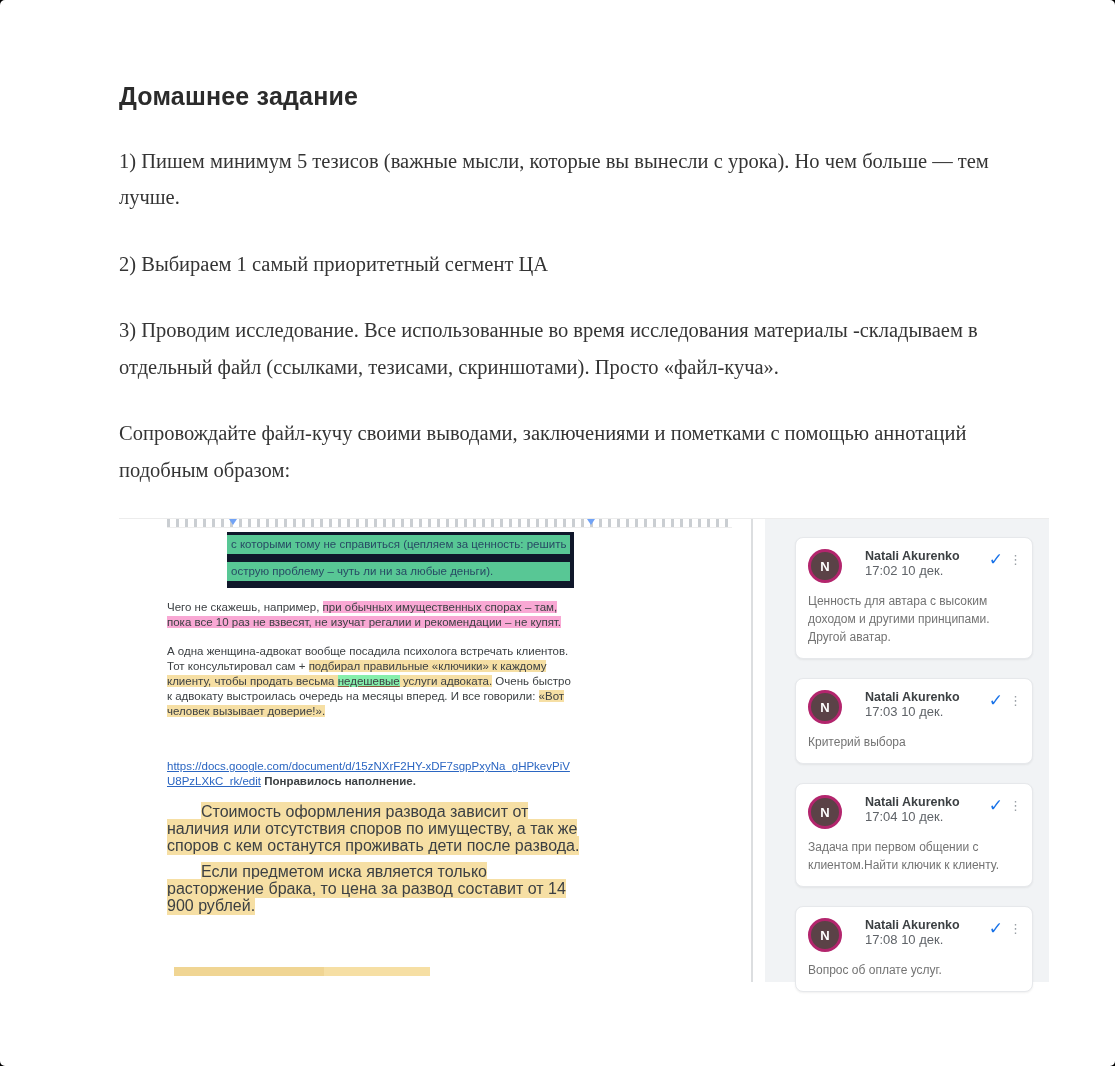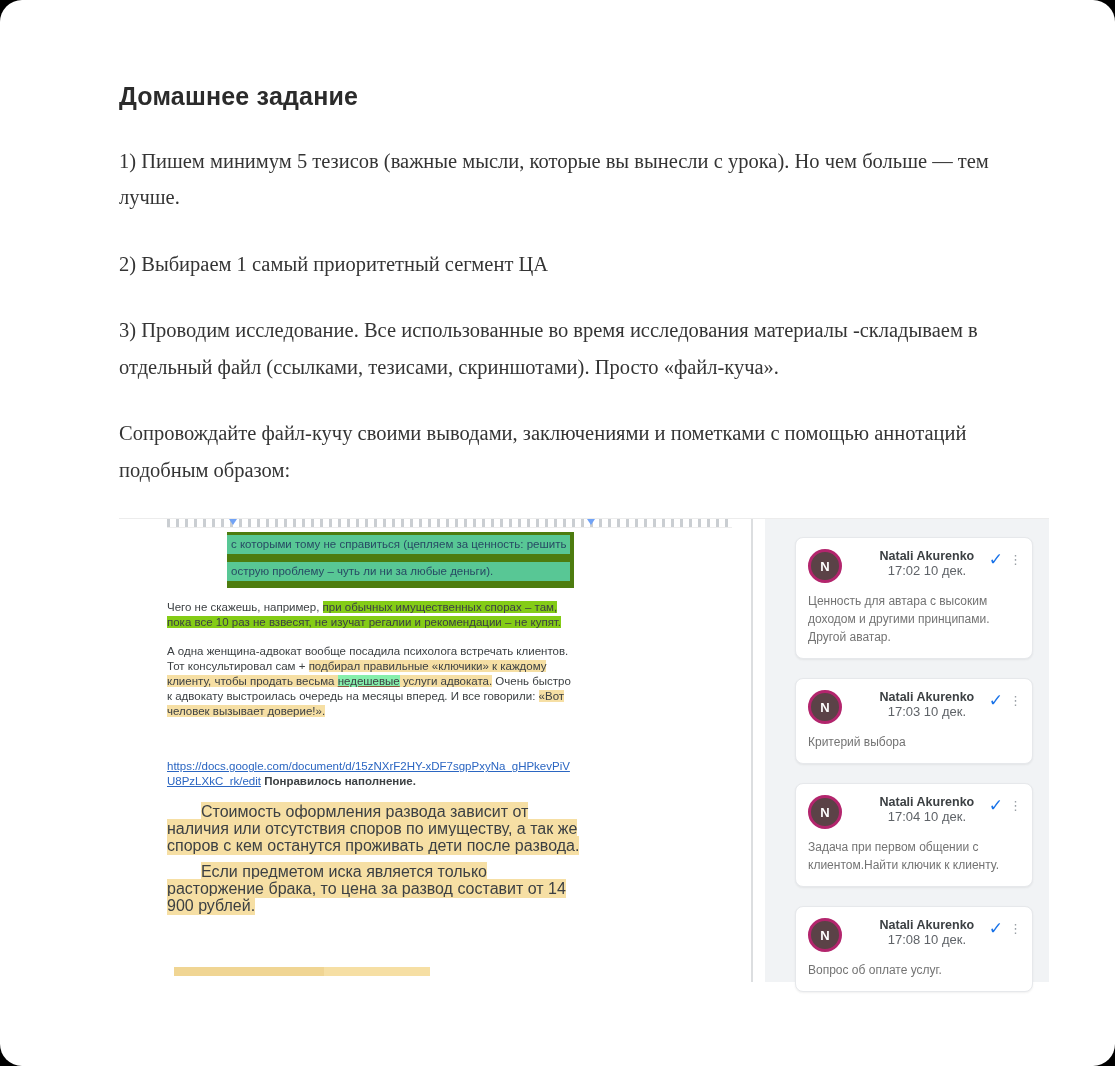--- a/index.html
+++ b/index.html
@@ -1,18 +1,18 @@
 <!DOCTYPE html>
 <html><head>
 <meta charset="utf-8">
 <style>
   html,body{margin:0;padding:0;background:#000;}
   .page{
     position:relative;width:1115px;height:1066px;background:#fff;
-    border-radius:22px;overflow:hidden;
+    border-radius:5px;overflow:hidden;
     font-family:"Liberation Serif",serif;color:#343434;
   }
   .content{padding:82px 70px 0 119px;}
   h1.title{
     font-family:"Liberation Sans",sans-serif;font-size:25px;font-weight:700;
     color:#2b2b2b;margin:0 0 32px 0;letter-spacing:.2px;
   }
   p.para{font-size:20.5px;line-height:1.78;margin:0 0 30px 0;max-width:930px;}
 
   
@@ -36,30 +36,30 @@
     position:absolute;top:0;width:0;height:0;
     border-left:4px solid transparent;border-right:4px solid transparent;
     border-top:6px solid #4285f4;opacity:1;
   }
   .caret.c1{left:62px;} .caret.c2{left:420px;}
 
   .doc-text{padding-left:48px;width:405px;font-size:11.5px;line-height:15px;color:#3c4043;}
   .doc-text p{margin:0 0 14px 0;}
 
   .green-block{
-    margin:4px 0 12px 60px;background:#4d7c0f;width:fit-content;
+    margin:4px 0 12px 60px;background:#0f172a;width:fit-content;
     padding:3px 4px 7px 0;
   }
   .green-line{
     display:block;white-space:nowrap;background:#58c795;color:#274a64;
     line-height:19px;padding:0 4px;margin-bottom:8px;font-size:11.5px;
   }
   .green-line:last-child{margin-bottom:0;}
 
-  .hl-y{background:#84cc16;margin-top:46px;}
+  .hl-y{background:#f9a8d4;margin-top:46px;}
   .hl-c{background:#f6dfa4;}
   .hl-c-u{background:#86efac;text-decoration:underline;text-decoration-color:#8a5a3a;}
   .squiggle{text-decoration:underline dotted #c4533a;text-underline-offset:2px;}
 
   .doc-link-para{margin-top:40px !important;}
   a.doc-link{color:#2b66c2;text-decoration:underline;word-break:break-all;cursor:pointer;}
   .after-link{font-weight:700;color:#3c4043;}
 
   .divorce{font-size:16px;line-height:17px;margin-bottom:9px !important;text-indent:34px;width:420px;}
   .divorce:first-of-type{margin-top:50px !important;}
@@ -77,21 +77,21 @@
     width:238px;background:#fff;border:1px solid #e6e8eb;border-radius:8px;
     box-shadow:0 1px 2px rgba(60,64,67,.08);padding:11px 10px 12px 12px;
     box-sizing:border-box;margin-bottom:19px;
   }
   .card-head{display:flex;align-items:flex-start;}
   .avatar{
     width:34px;height:34px;border-radius:50%;background:#5b4247;border:3px solid #b3256d;
     color:#fff;font-size:13px;font-weight:700;display:flex;align-items:center;justify-content:center;
     box-sizing:border-box;flex:0 0 auto;
   }
-  .who{margin-left:23px;flex:1 1 auto;min-width:0;text-align:center;}
+  .who{margin-left:23px;flex:1 1 auto;min-width:0;}
   .who .name{font-size:12.5px;font-weight:700;color:#3c4043;line-height:15px;}
   .who .time{font-size:13px;color:#5f6368;line-height:14px;}
   .check-btn{color:#1a73e8;font-size:17px;font-weight:700;line-height:18px;margin:2px 6px 0 0;cursor:pointer;}
   .more-btn{color:#9aa0a6;font-size:13px;line-height:15px;letter-spacing:0;margin-top:3px;cursor:pointer;}
   .card-body{font-size:12px;line-height:18px;color:#737373;margin-top:9px;}
 </style>
 </head>
 <body>
 
 <div class="page">

